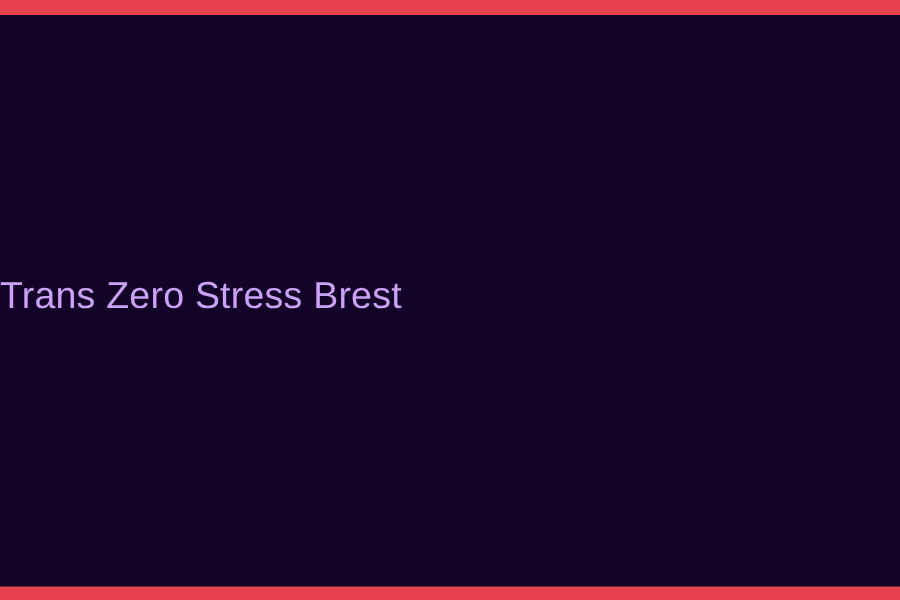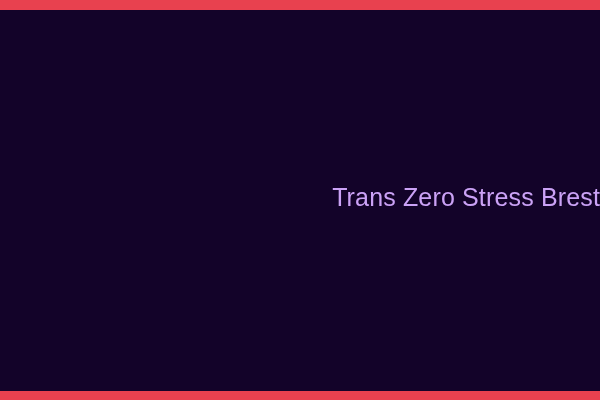--- a/index.html
+++ b/index.html
@@ -17,21 +17,21 @@
   }
 
   #placeholder-card {
     position: relative;
     box-sizing: border-box;
     width: 600px;
     height: 400px;
     background: #130329;
     display: flex;
     flex-direction: column;
-    align-items: flex-end;
+    align-items: flex-start;
     justify-content: space-between;
     overflow: hidden;
   }
 
   .accent-bar {
     width: 100%;
     flex: 0 0 auto;
     background: #e8414f;
   }
 

